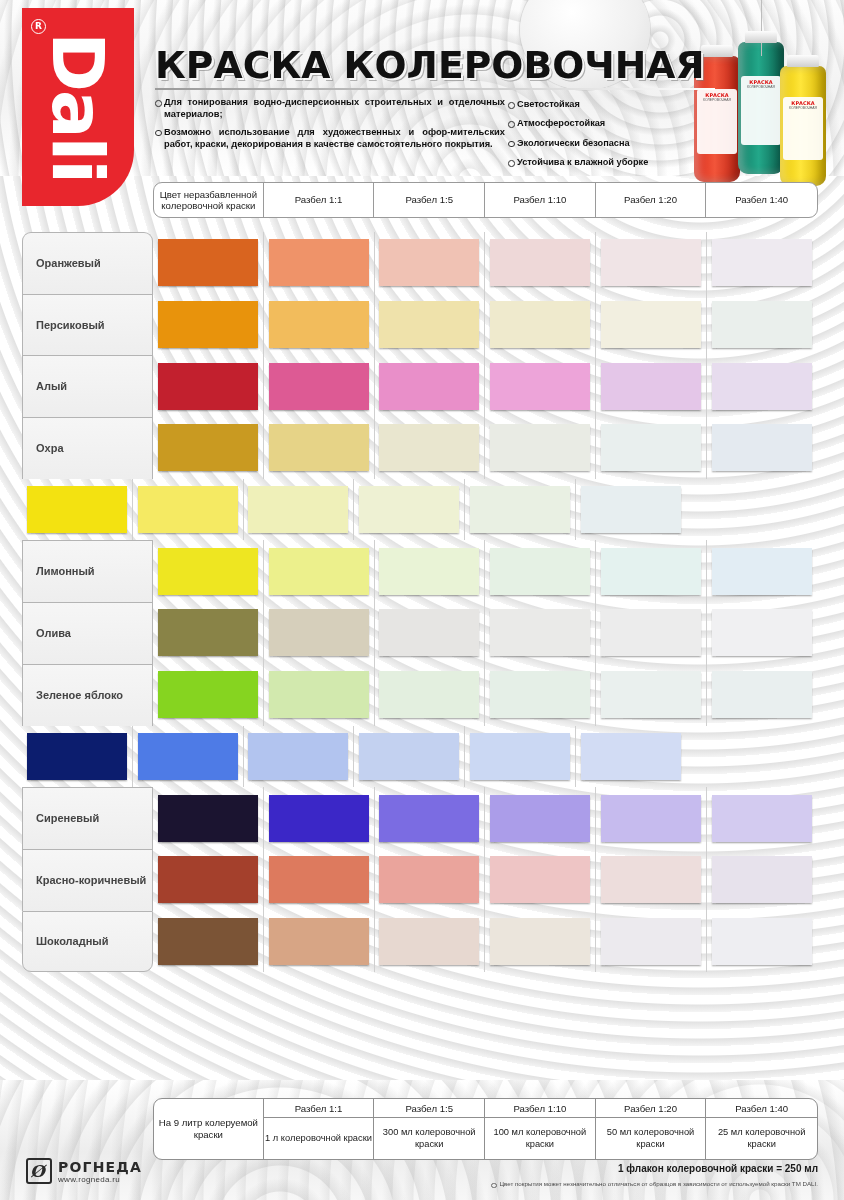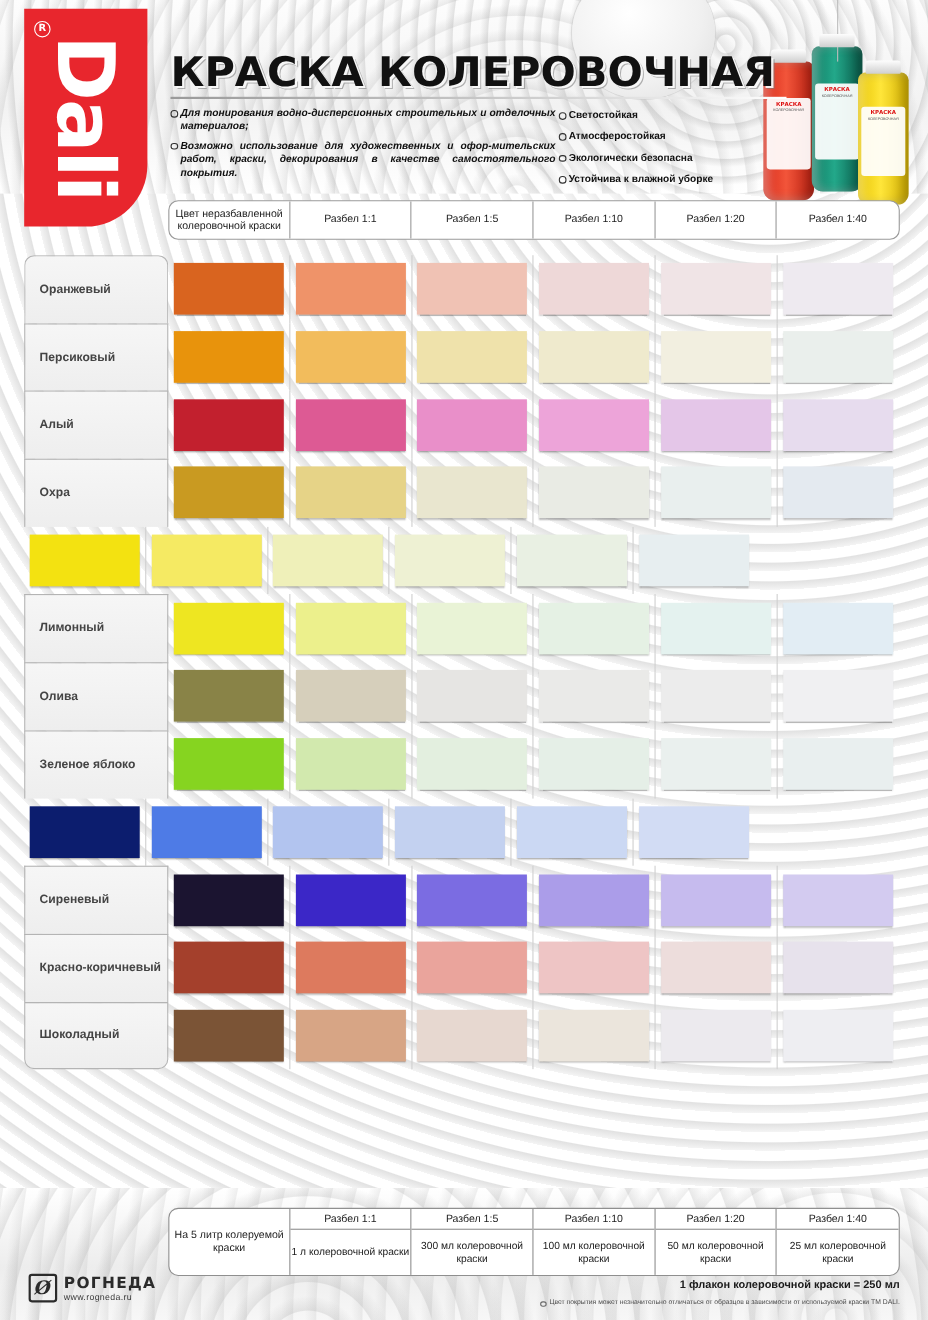--- a/index.html
+++ b/index.html
@@ -86,21 +86,20 @@
   .title-rule{
     position:absolute;left:155px;top:88px;width:560px;height:2px;
     background:linear-gradient(90deg,#9a9a9a,#cfcfcf 60%,#ffffff);
     z-index:5;
   }
 
   
   .bullets-left {
     position: absolute; left: 155px; top: 96px; width: 350px;
     z-index: 5;
-    font-style: italic;
   }
   .bullets-right {
     position: absolute; left: 508px; top: 98px; width: 190px;
     z-index: 5;
   }
   .bullet {
     position: relative;
     font-size: 9.3px; font-weight: 700; color: #101010;
     line-height: 12.4px;
     padding-left: 9px;
@@ -573,21 +572,21 @@
             <div class="swatch" style="background: rgb(236, 234, 238);"></div>
           </div>
           <div class="sw-cell">
             <div class="swatch" style="background: rgb(238, 238, 242);"></div>
           </div>
         </div>
       </div>
     </div>
 
   <div class="foot-table">
-    <div class="foot-first">На 5 литр колеруемой краски</div>
+    <div class="foot-first">На 9 литр колеруемой краски</div>
     <div class="foot-col">
       <div class="fh">Разбел 1:1</div>
       <div class="fv">1 л колеровочной краски</div>
     </div>
     <div class="foot-col">
       <div class="fh">Разбел 1:5</div>
       <div class="fv">300 мл колеровочной краски</div>
     </div>
     <div class="foot-col">
       <div class="fh">Разбел 1:10</div>

